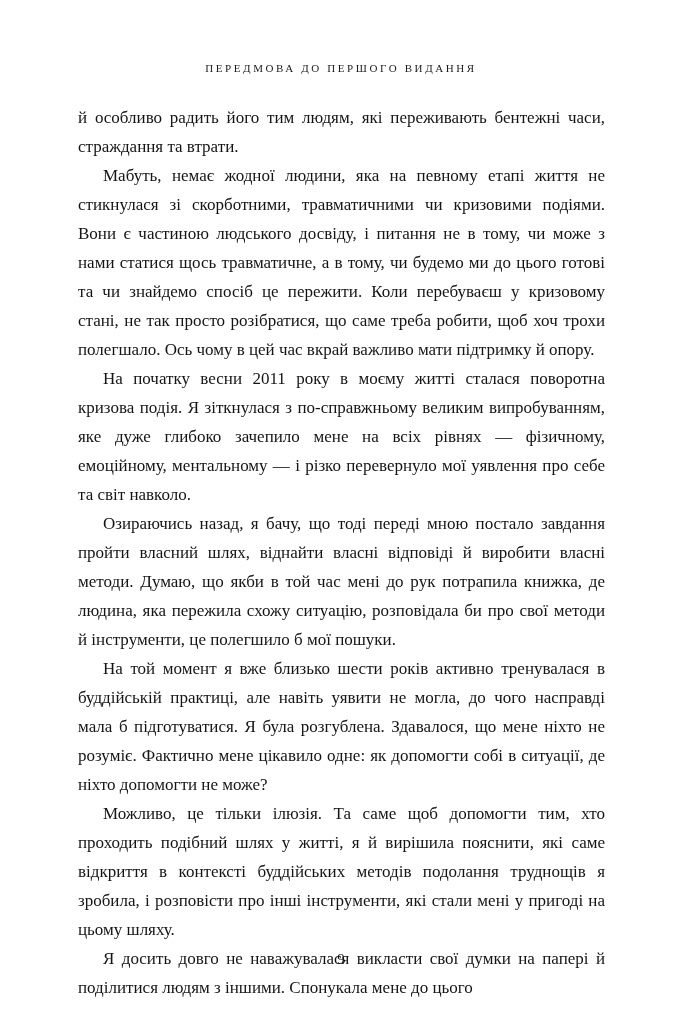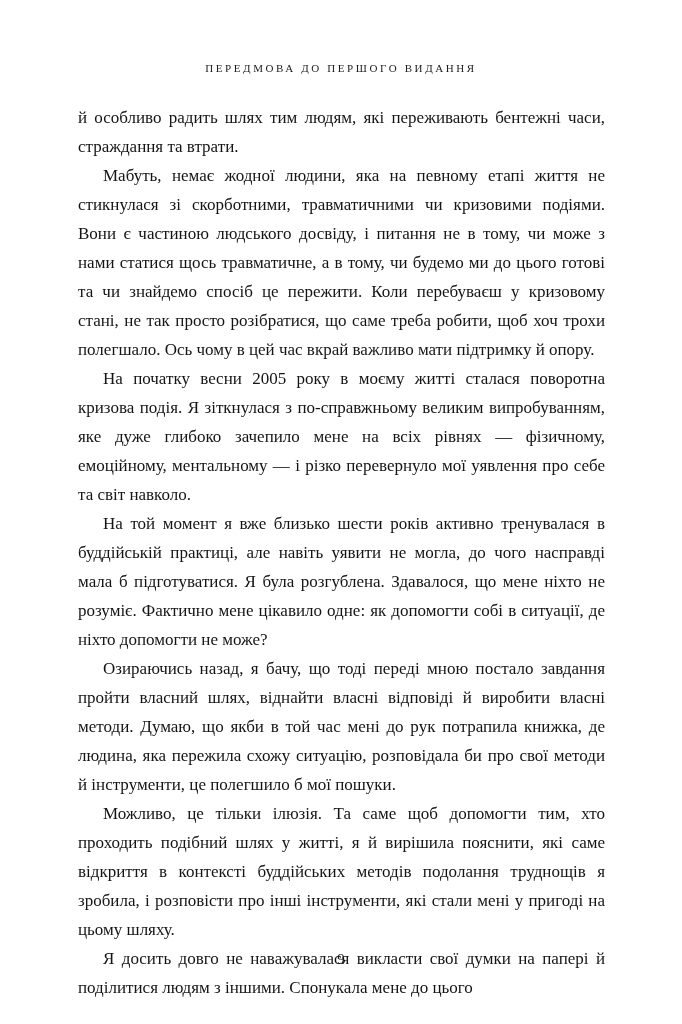--- a/index.html
+++ b/index.html
@@ -50,23 +50,23 @@
     color: #141414;
   }
 </style>
 </head>
 <body>
 
 <div class="page">
   <div class="running-head">Передмова до першого видання</div>
 
   <div class="text-block">
-      <p class="para">й особливо радить шлях тим людям, які переживають бентежні часи, страждання та втрати.</p>
+      <p class="para">й особливо радить його тим людям, які переживають бентежні часи, страждання та втрати.</p>
       <p class="para indent">Мабуть, немає жодної людини, яка на певному етапі життя не стикнулася зі скорботними, травматичними чи кризовими подіями. Вони є частиною людського досвіду, і питання не в тому, чи може з нами статися щось травматичне, а в тому, чи будемо ми до цього готові та чи знайдемо спосіб це пережити. Коли перебуваєш у кризовому стані, не так просто розібратися, що саме треба робити, щоб хоч трохи полегшало. Ось чому в цей час вкрай важливо мати підтримку й опору.</p>
-      <p class="para indent">На початку весни 2005 року в моєму житті сталася поворотна кризова подія. Я зіткнулася з по-справжньому великим випробуванням, яке дуже глибоко зачепило мене на всіх рівнях — фізичному, емоційному, ментальному — і різко перевернуло мої уявлення про себе та світ навколо.</p>
+      <p class="para indent">На початку весни 2011 року в моєму житті сталася поворотна кризова подія. Я зіткнулася з по-справжньому великим випробуванням, яке дуже глибоко зачепило мене на всіх рівнях — фізичному, емоційному, ментальному — і різко перевернуло мої уявлення про себе та світ навколо.</p>
+      <p class="para indent">Озираючись назад, я бачу, що тоді переді мною постало завдання пройти власний шлях, віднайти власні відповіді й виробити власні методи. Думаю, що якби в той час мені до рук потрапила книжка, де людина, яка пережила схожу ситуацію, розповідала би про свої методи й інструменти, це полегшило б мої пошуки.</p>
       <p class="para indent">На той момент я вже близько шести років активно тренувалася в буддійській практиці, але навіть уявити не могла, до чого насправді мала б підготуватися. Я була розгублена. Здавалося, що мене ніхто не розуміє. Фактично мене цікавило одне: як допомогти собі в ситуації, де ніхто допомогти не може?</p>
-      <p class="para indent">Озираючись назад, я бачу, що тоді переді мною постало завдання пройти власний шлях, віднайти власні відповіді й виробити власні методи. Думаю, що якби в той час мені до рук потрапила книжка, де людина, яка пережила схожу ситуацію, розповідала би про свої методи й інструменти, це полегшило б мої пошуки.</p>
       <p class="para indent">Можливо, це тільки ілюзія. Та саме щоб допомогти тим, хто проходить подібний шлях у житті, я й вирішила пояснити, які саме відкриття в контексті буддійських методів подолання труднощів я зробила, і розповісти про інші інструменти, які стали мені у пригоді на цьому шляху.</p>
       <p class="para indent">Я досить довго не наважувалася викласти свої думки на папері й поділитися людям з іншими. Спонукала мене до цього</p>
     </div>
 
   <div class="page-number">9</div>
 </div>
 
 </body></html>

